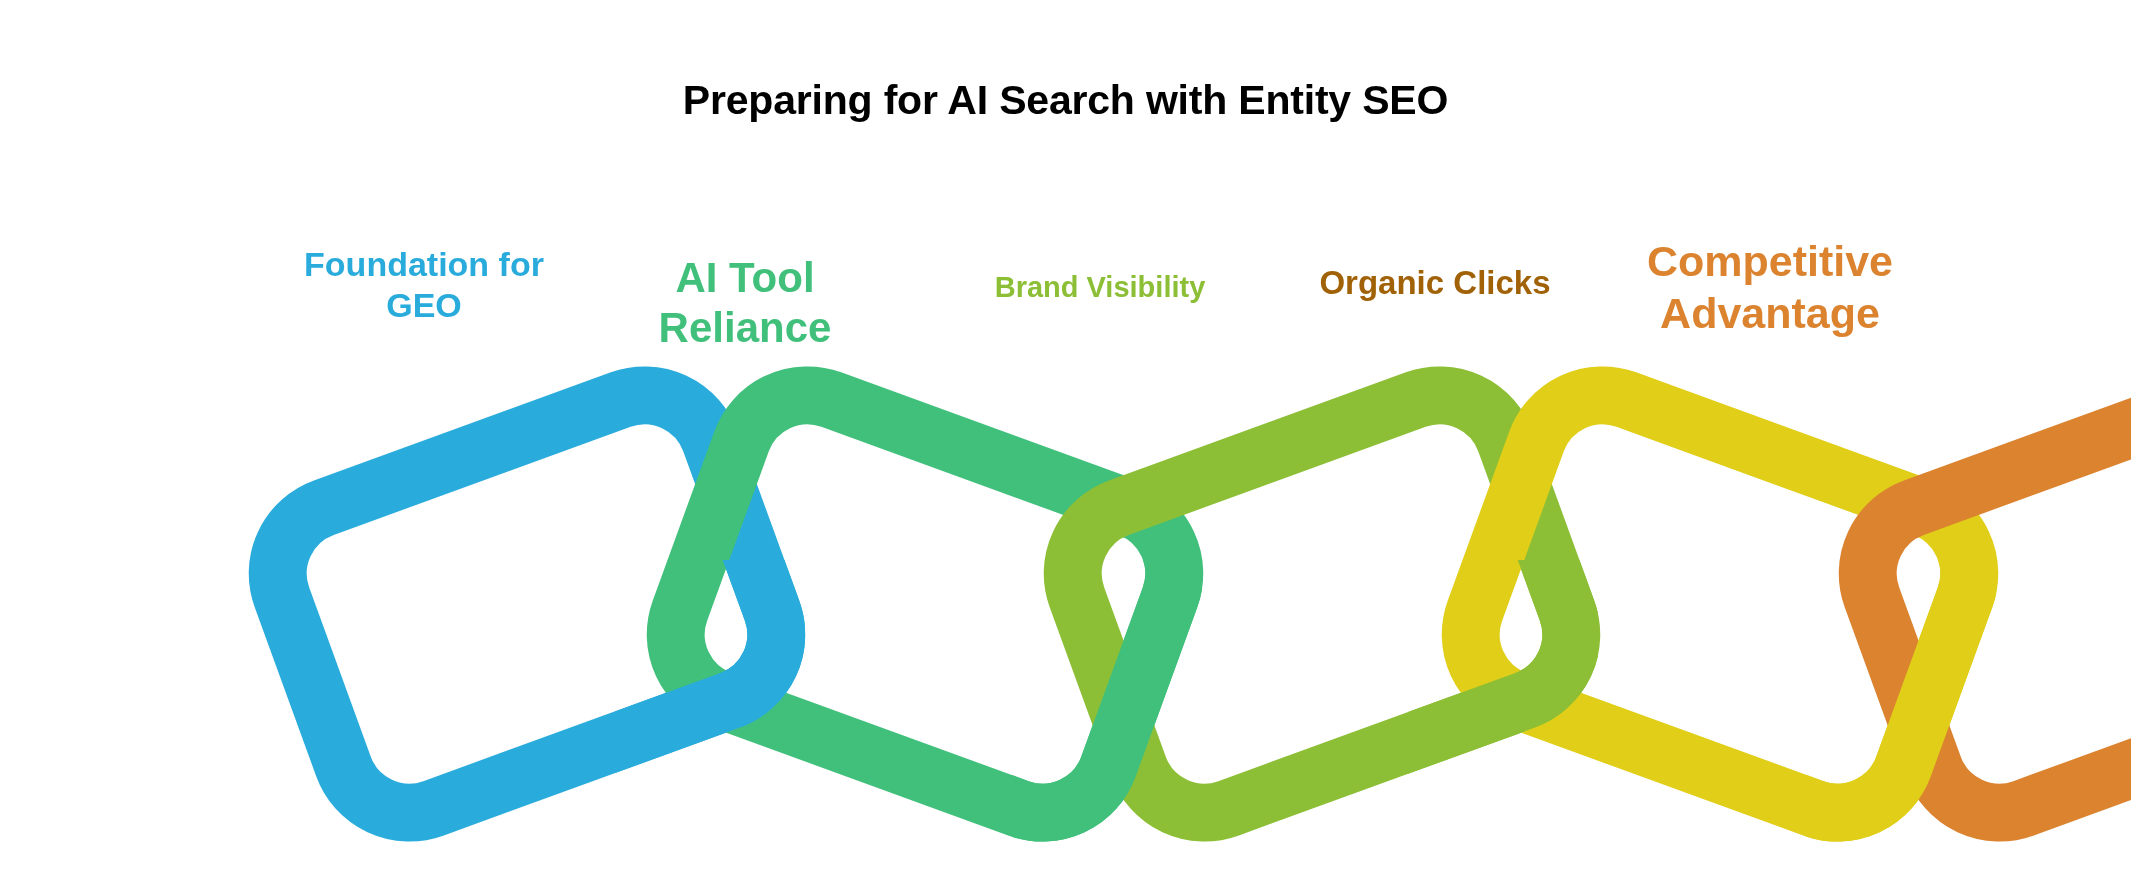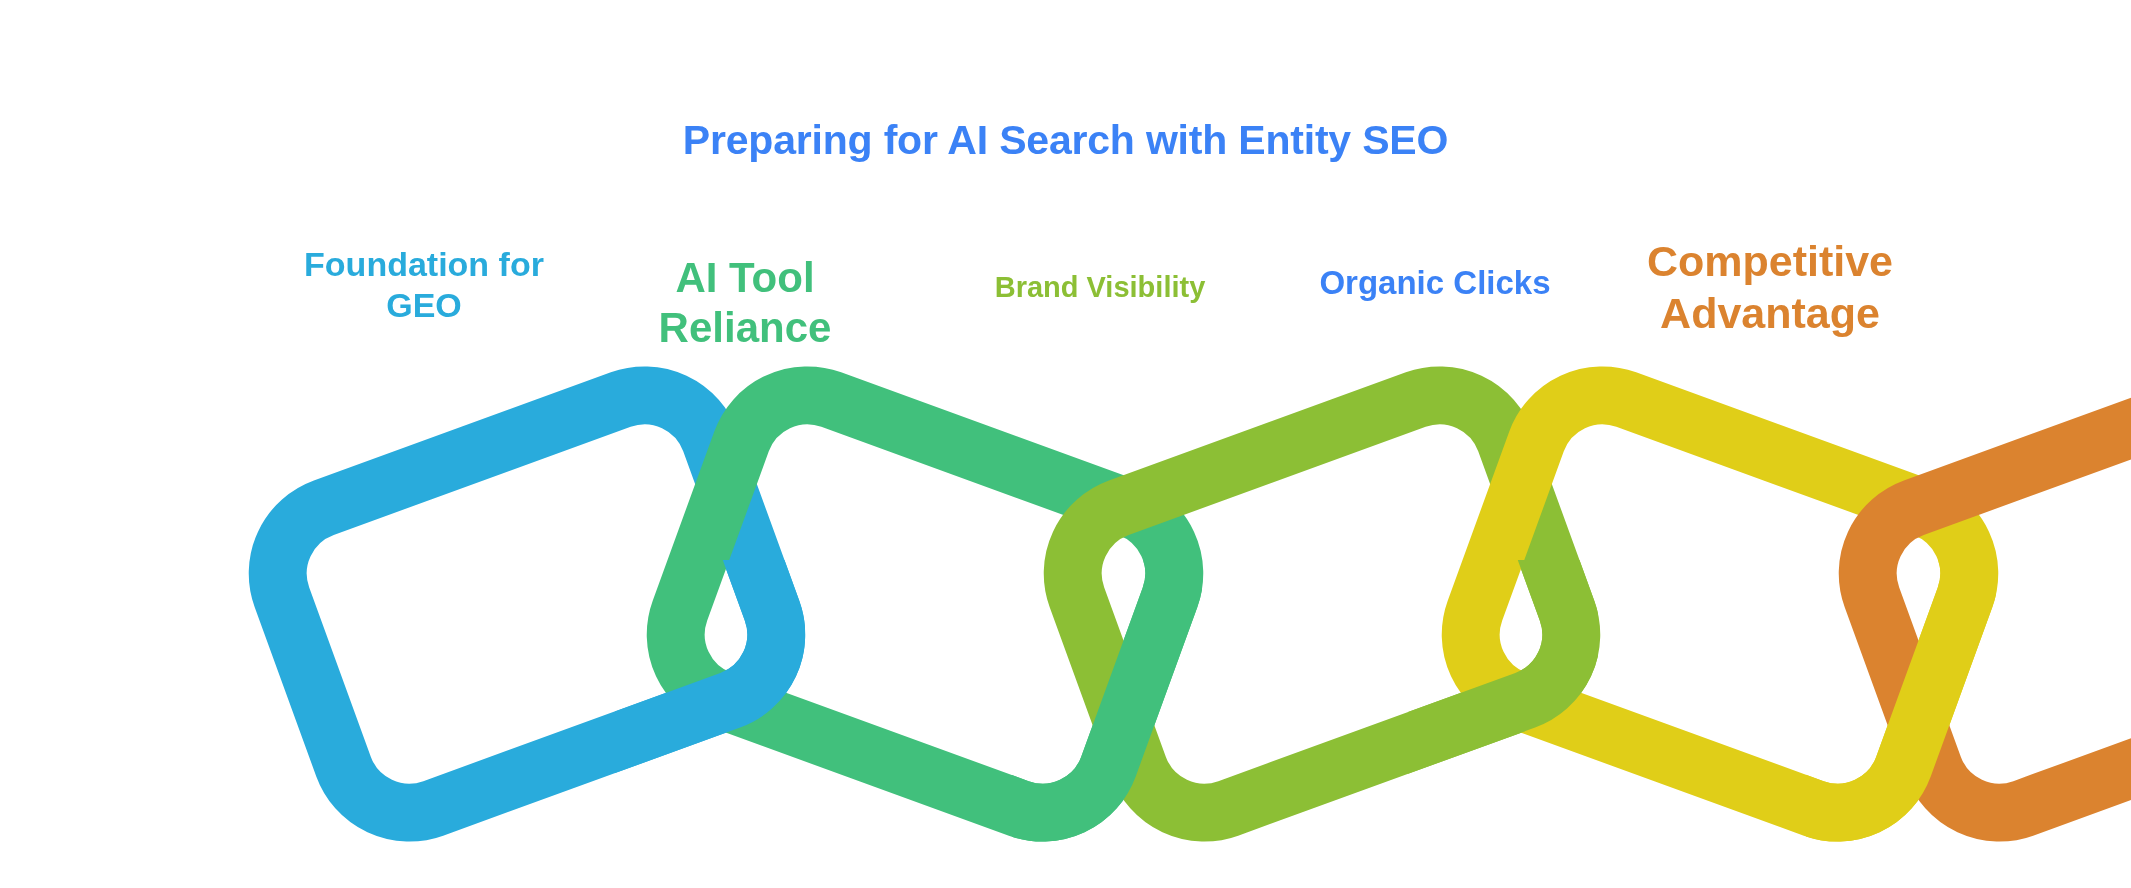--- a/index.html
+++ b/index.html
@@ -99,29 +99,29 @@
     display: block;
     width: 2131px;
     height: 888px;
   }
 </style>
 </head>
 <body>
 
 <div class="page" style="background: rgb(255, 255, 255);">
 
-  <div class="title" style="color: #3b82f6; margin-top: 40px;">Preparing for AI Search with Entity SEO</div>
+  <div class="title" style="color: #000000;">Preparing for AI Search with Entity SEO</div>
 
   <div class="labels">
     <div class="label label-0" style="color: rgb(41, 171, 220);">Foundation for
 GEO</div>
     <div class="label label-1" style="color: rgb(65, 192, 124);">AI Tool
 Reliance</div>
     <div class="label label-2" style="color: rgb(140, 191, 53);">Brand Visibility</div>
-    <div class="label label-3" style="color: #3b82f6;">Organic Clicks</div>
+    <div class="label label-3" style="color: #a16207;">Organic Clicks</div>
     <div class="label label-4" style="color: rgb(219, 131, 47);">Competitive
 Advantage</div>
   </div>
 
   <div class="chain-wrap">
     <svg class="chain" viewBox="0 0 2131 888" xmlns="http://www.w3.org/2000/svg">
       <defs>
 
         <g id="linkshape">
           <rect x="-228" y="-160" width="456" height="320" rx="70" ry="70" fill="none" stroke-width="58"></rect>

